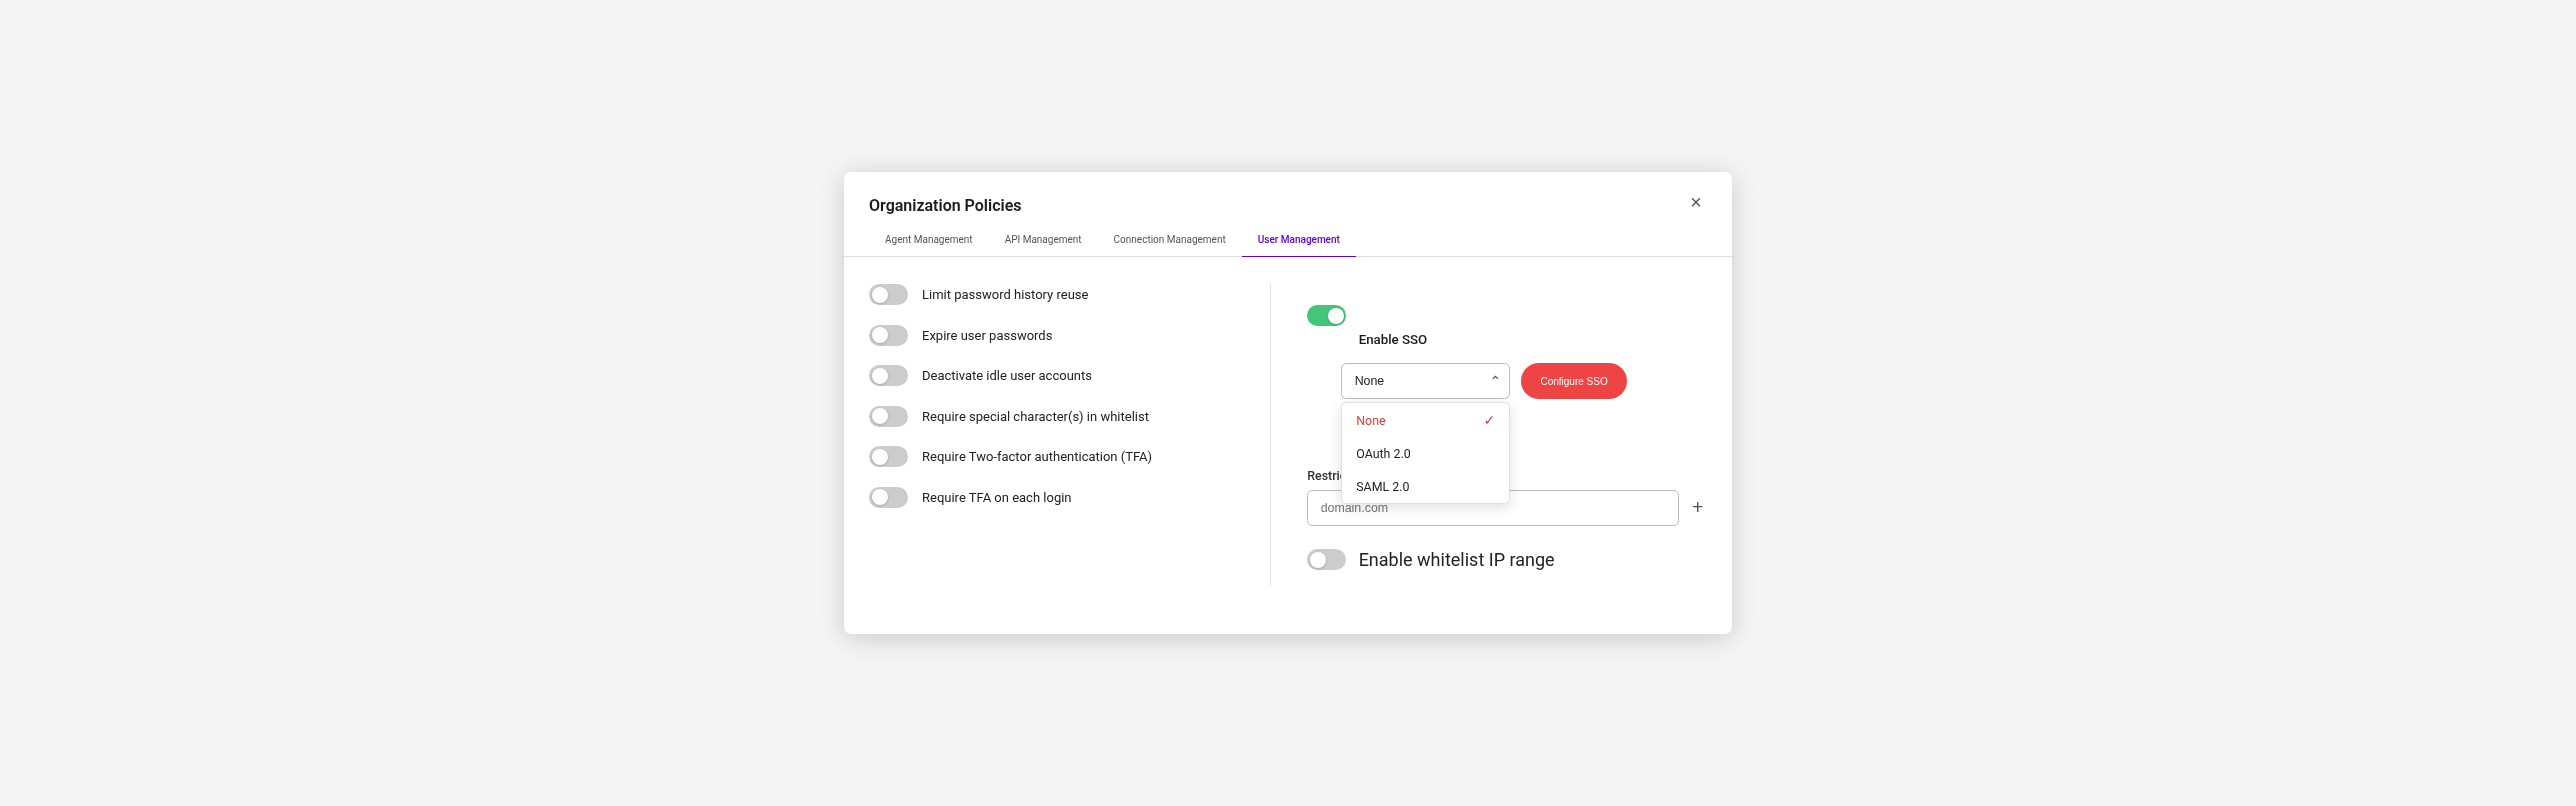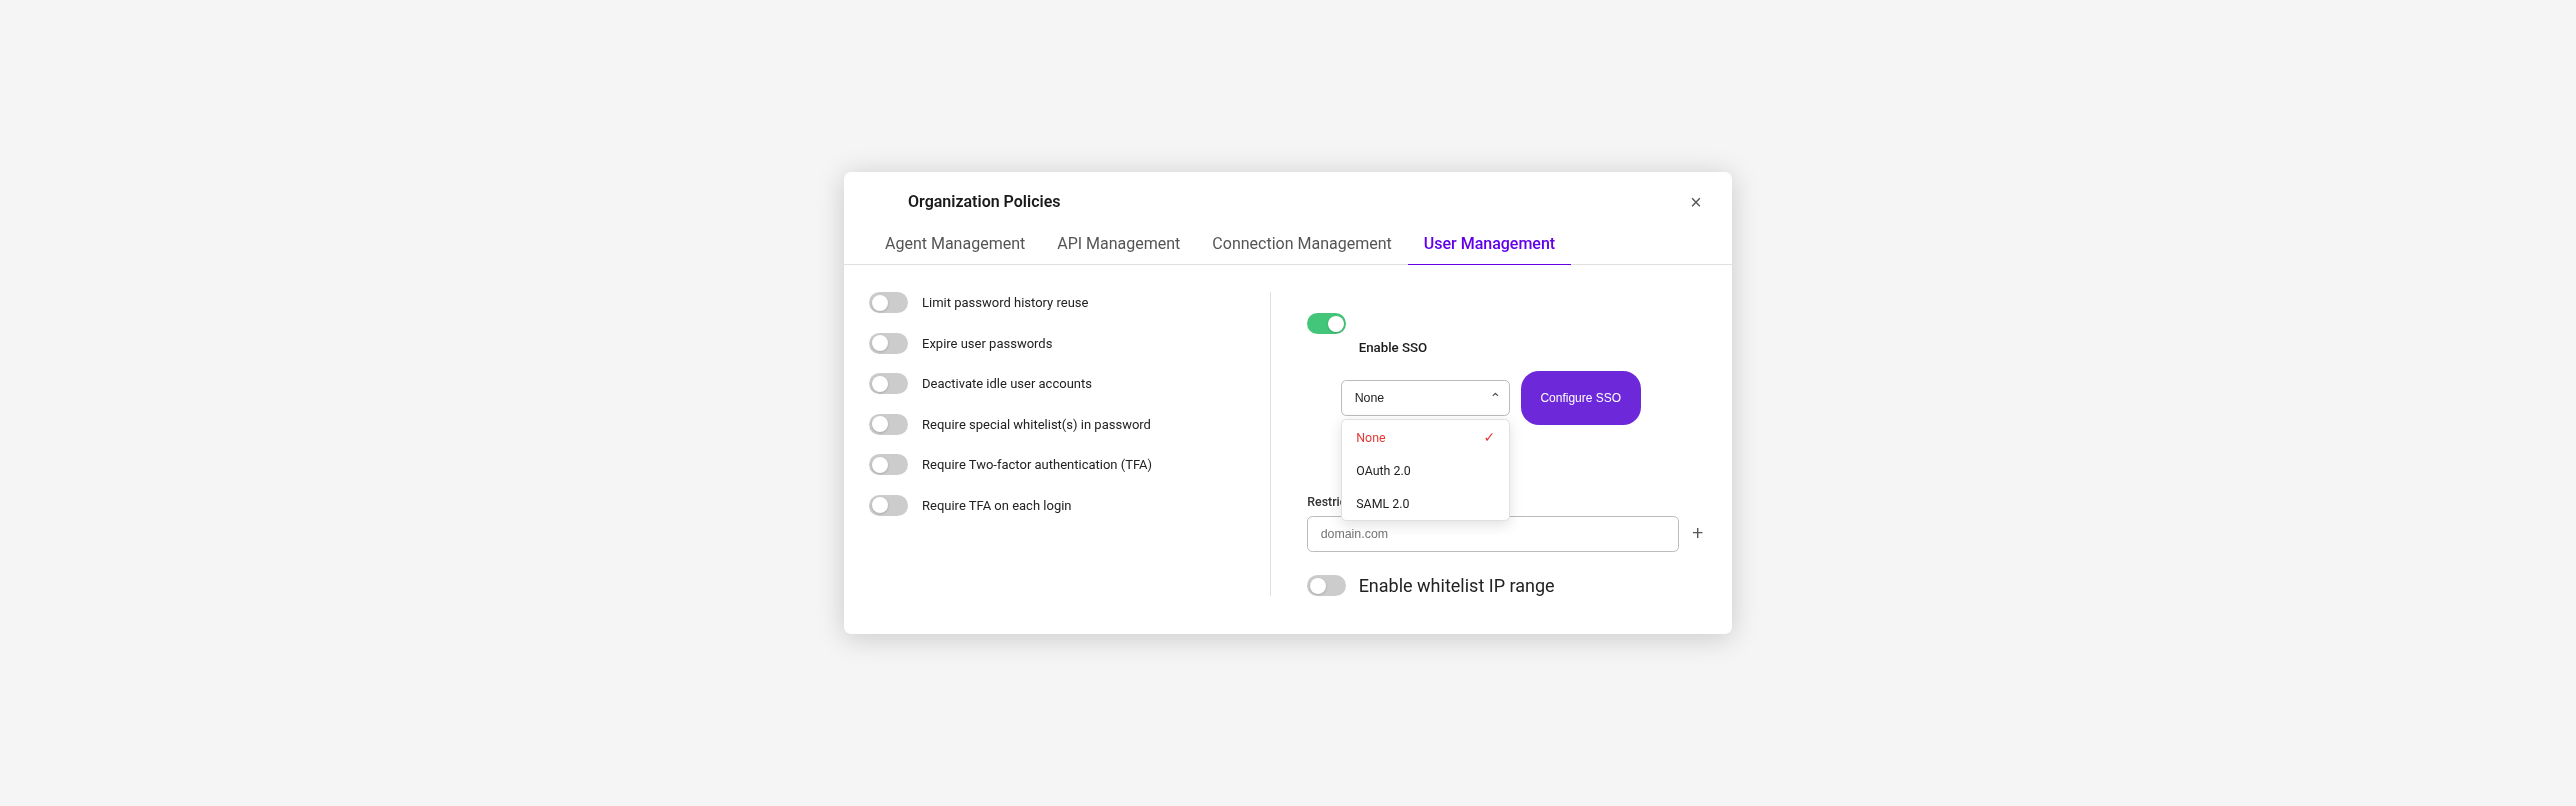--- a/index.html
+++ b/index.html
@@ -15,25 +15,24 @@
       background: #fff;
       border-radius: 7px;
       box-shadow: 0 3.6px 28px rgba(0,0,0,0.18);
       width: 888px;
       min-height: 462px;
       position: relative;
       overflow: visible;
     }
     .modal-header {
       display: flex;
-      align-items: flex-start;
+      align-items: flex-end;
       justify-content: space-between;
       padding: 19.5px 25px 0 25px;
       border-bottom: none;
-      margin-left: 39px;
     }
     .modal-title {
       font-size: 16px;
       font-weight: 600;
       color: #1a1a1a;
     }
     .close-btn {
       background: none;
       border: none;
       font-size: 19.5px;
@@ -44,21 +43,21 @@
     }
     .tabs {
       display: flex;
       padding: 0 25px;
       border-bottom: 0.9px solid #e0e0e0;
       margin-top: 9px;
       gap: 0;
     }
     .tab {
       padding: 10.7px 16px;
-      font-size: 16px;
+      font-size: 10px;
       color: #555;
       cursor: pointer;
       border-bottom: 1.8px solid transparent;
       margin-bottom: -0.9px;
       white-space: nowrap;
     }
     .tab.active {
       color: #6200ea;
       border-bottom: 1.8px solid #6200ea;
       font-weight: 500;
@@ -166,27 +165,27 @@
     .sso-select-chevron {
       position: absolute;
       right: 9px;
       top: 50%;
       transform: translateY(-50%);
       pointer-events: none;
       color: #555;
       font-size: 14px;
     }
     .configure-btn {
-      height: 54px;
+      height: 36px;
       padding: 0 19.5px;
-      background: #6d28d9;
+      background: #ef4444;
       color: #fff;
       border: none;
       border-radius: 18px;
-      font-size: 12px;
+      font-size: 10px;
       cursor: pointer;
       font-weight: 500;
     }
     
     .dropdown-menu {
       position: absolute;
       top: 39px;
       left: 0;
       width: 169px;
       background: #fff;
@@ -300,21 +299,21 @@
         </label>
         <span class="toggle-label">Deactivate idle user accounts</span>
       </div>
 
       <div class="toggle-row">
         <label class="toggle">
           <div class="toggle-track">
             <div class="toggle-thumb"></div>
           </div>
         </label>
-        <span class="toggle-label">Require special whitelist(s) in password</span>
+        <span class="toggle-label">Require special character(s) in whitelist</span>
       </div>
 
       <div class="toggle-row">
         <label class="toggle">
           <div class="toggle-track">
             <div class="toggle-thumb"></div>
           </div>
         </label>
         <span class="toggle-label">Require Two-factor authentication (TFA)</span>
       </div>

